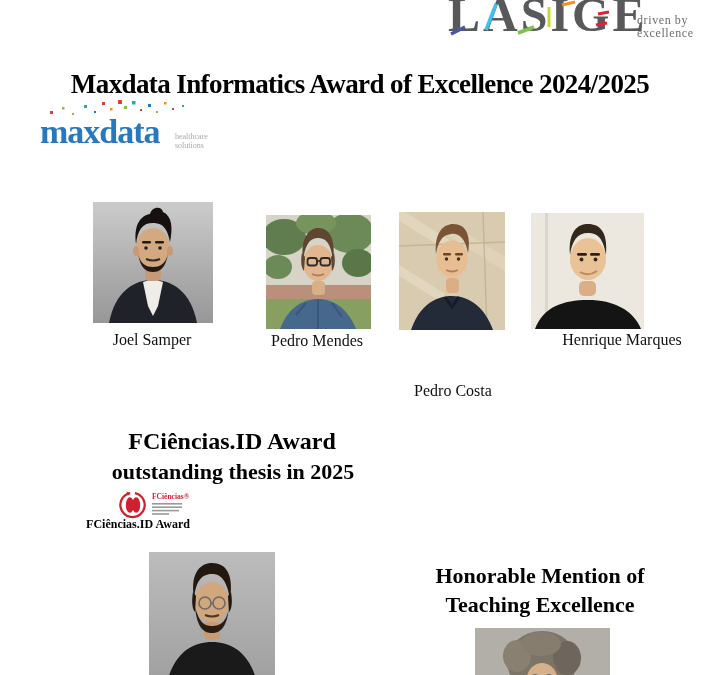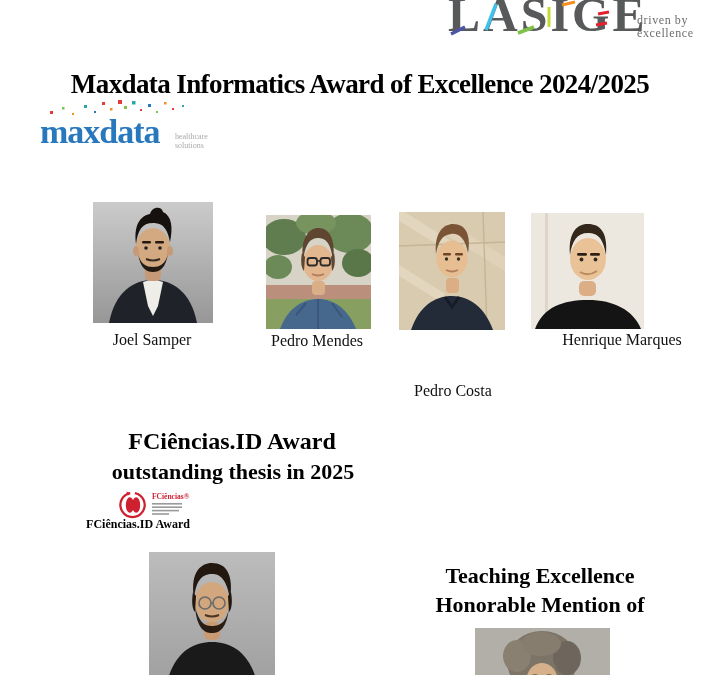--- a/index.html
+++ b/index.html
@@ -218,22 +218,22 @@
       <path d="M82 40 C84 52 82 58 80 60 L79 44 Z" fill="#221810"></path>
       <circle cx="56" cy="51" r="6" fill="none" stroke="#6a6a6a" stroke-width="1.6"></circle>
       <circle cx="70" cy="51" r="6" fill="none" stroke="#6a6a6a" stroke-width="1.6"></circle>
       <line x1="62" y1="51" x2="64" y2="51" stroke="#6a6a6a" stroke-width="1.4"></line>
       <path d="M46 55 C48 76 55 81 63 81 C71 81 78 76 80 55 C78 70 71 74 63 74 C55 74 50 70 46 55 Z" fill="#2a1d13"></path>
       <path d="M56 63 Q63 66 70 63" stroke="#4a3626" stroke-width="2" fill="none"></path>
     </svg>
   </div>
 
   <div class="abs ctr h-teach">
+    <div>Honorable Mention of</div>
     <div>Teaching Excellence</div>
-    <div>Honorable Mention of</div>
   </div>
 
   <div class="abs photo ph-teach">
     <svg width="135" height="130" viewBox="0 0 135 130">
       <rect width="135" height="130" fill="#b2afa9"></rect>
       <ellipse cx="67" cy="34" rx="35" ry="31" fill="#7d7468"></ellipse>
       <ellipse cx="42" cy="28" rx="14" ry="16" fill="#8a8072"></ellipse>
       <ellipse cx="92" cy="30" rx="14" ry="17" fill="#6e665c"></ellipse>
       <ellipse cx="66" cy="16" rx="20" ry="12" fill="#877d6f"></ellipse>
       <ellipse cx="67" cy="54" rx="16" ry="19" fill="#d6b08a"></ellipse>

